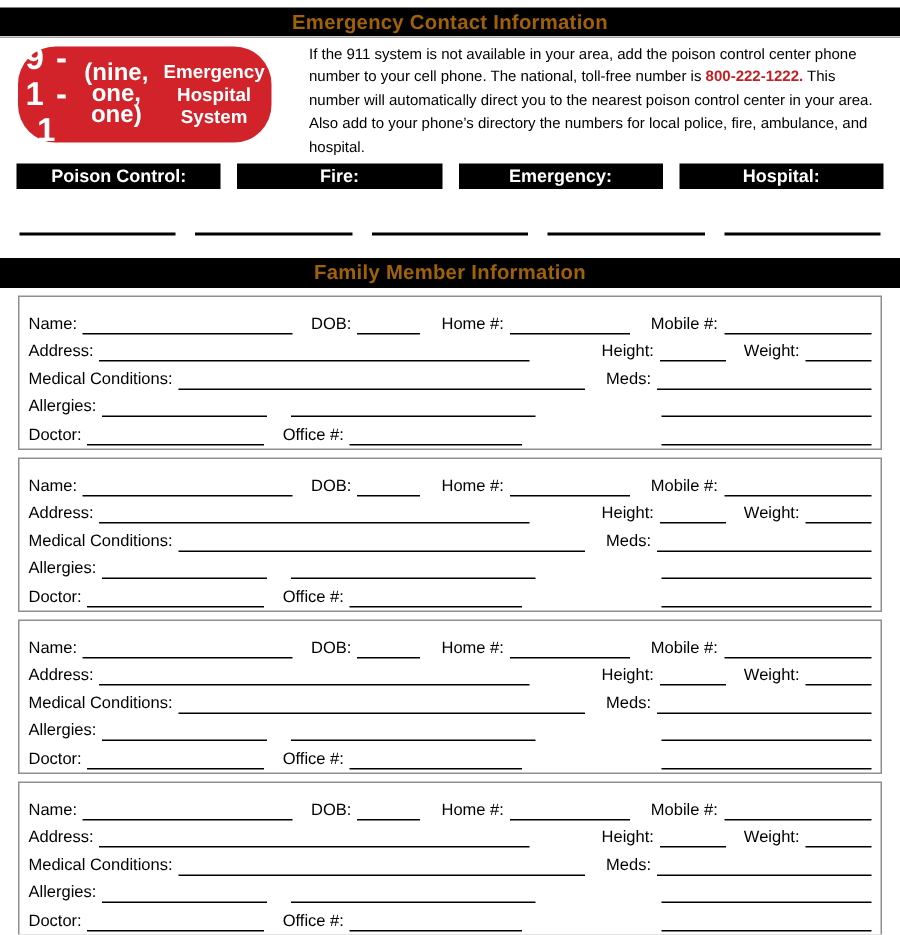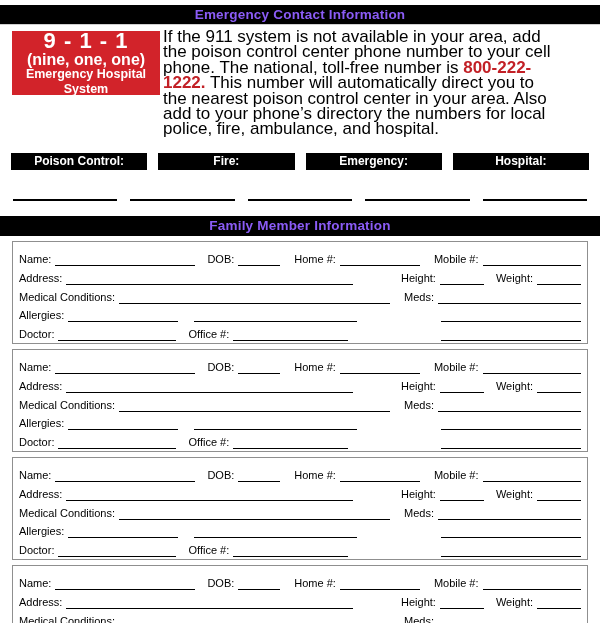--- a/index.html
+++ b/index.html
@@ -3,40 +3,40 @@
 <meta charset="utf-8">
 <style>
   html, body { margin:0; padding:0; }
   body {
     width:600px; height:623px; overflow:hidden;
     background:#ffffff; color:#000000;
     font-family:"Liberation Sans", sans-serif;
     position:relative;
   }
   .bar {
-    background:#000000; color:#8b5cf6; font-weight:bold;
+    background:#000000; color:#a16207; font-weight:bold;
     text-align:center; letter-spacing:0.2px;
   }
   .top-bar { margin-top:5px; height:19px; line-height:19px; font-size:13.5px; border-bottom:1px solid #cfcfcf; }
   .family-bar { margin-top:15px; height:20px; line-height:20px; font-size:13.5px; }
 
   .section-911 { display:flex; align-items:flex-start; padding:6px 8px 0 12px; }
   .red-box {
-    width:148px; height:64px; background:#d2232a; color:#ffffff;
-    display:flex; flex-direction:column; justify-content:center; align-items:center;
-    text-align:center; flex-shrink:0;
+    width:169px; height:64px; background:#d2232a; color:#ffffff;
+    display:flex; flex-direction:row; justify-content:center; align-items:center;
+    text-align:center; flex-shrink:0;border-radius:25px;
   }
   .red-number { font-size:22px; font-weight:bold; letter-spacing:1px; line-height:24px; }
   .red-subtitle { font-size:16px; font-weight:bold; line-height:14px; }
   .red-caption { font-size:12.5px; font-weight:bold; line-height:15px; }
 
-  .instructions { margin-left:3px; width:392px; font-size:17px; line-height:15.4px; margin-top:-2px; }
+  .instructions { margin-left:25px; width:392px; font-size:10px; line-height:15.4px; margin-top:-2px; }
   .phone-number { color:#c22026; font-weight:bold; }
 
-  .contact-row { display:flex; gap:11px; padding:0 11px; margin-top:16px; }
+  .contact-row { display:flex; gap:11px; padding:0 11px; margin-top:3px; }
   .contact-box {
     flex:1; height:17px; line-height:17px; background:#000000; color:#ffffff;
     font-weight:bold; font-size:12px; text-align:center;
   }
   .contact-lines { display:flex; gap:13px; padding:0 13px; margin-top:27px; }
   .contact-line { flex:1; border-bottom:2px solid #000000; height:2px; }
 
   #family-blocks { padding:5px 12px 0 12px; }
   .member-block {
     box-sizing:border-box; border:1px solid #8f8f8f; height:103px;

